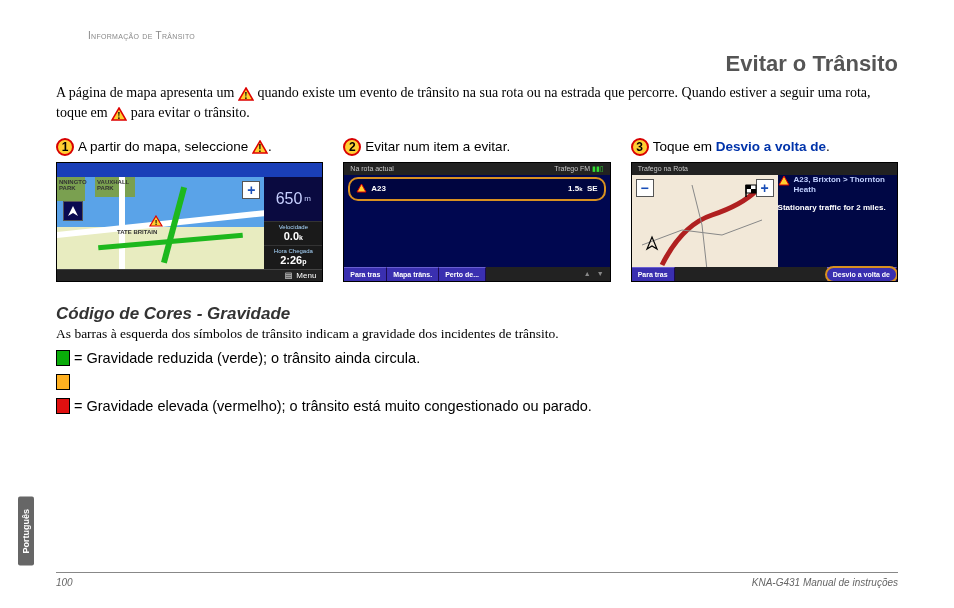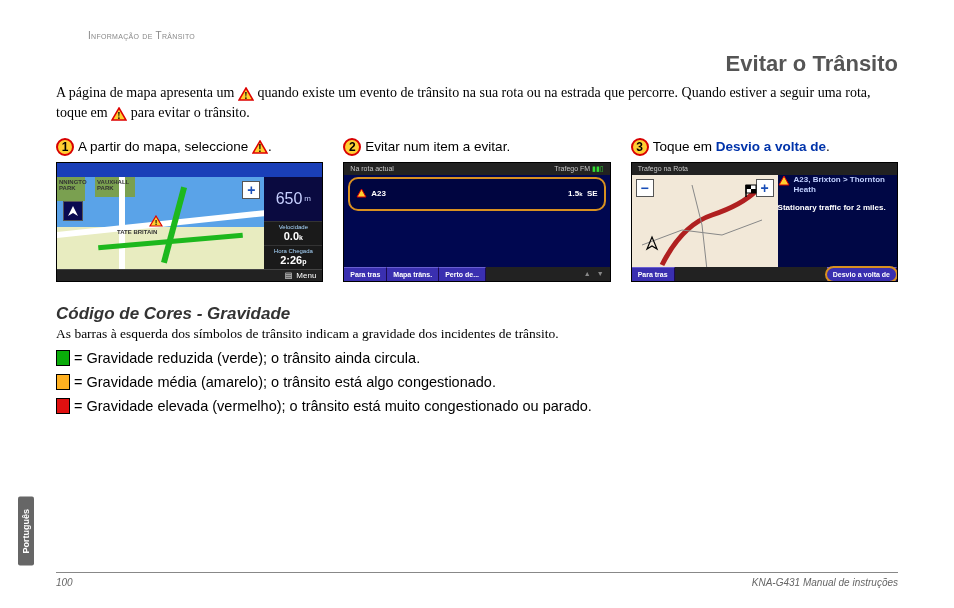--- a/index.html
+++ b/index.html
@@ -136,21 +136,21 @@
     border-top:1px solid #444;
   }
   
   .s2-top {
     position:absolute; top:0; left:0; right:0; height:12px;
     background:#222; color:#c8c8c8; font-size:7px;
     display:flex; justify-content:space-between; align-items:center;
     padding:0 6px;
   }
   .s2-row {
-    position:absolute; top:14px; left:4px; right:4px; height:34px;
+    position:absolute; top:14px; left:4px; right:4px; height:24px;
     border:2px solid #d89020;
     border-radius:10px;
     display:flex; align-items:center;
     color:#fff; font-size:8px; font-weight:bold;
     padding:0 6px;
     background:rgba(0,0,0,0.2);
   }
   .s2-row .mini-tri { margin-right:4px; }
   .s2-row .right { margin-left:auto; }
   .s2-bot {
@@ -452,21 +452,20 @@
 
 <h2>Código de Cores - Gravidade</h2>
 <p class="sub">As barras à esquerda dos símbolos de trânsito indicam a gravidade dos incidentes de trânsito.</p>
 
 <div class="legend-row">
   <div class="sw g"></div>
   <span> = Gravidade reduzida (verde); o trânsito ainda circula.</span>
 </div>
 <div class="legend-row">
   <div class="sw y"></div>
-  <span> = Gravidade média (amarelo); o trânsito está algo congestionado.</span>
 </div>
 <div class="legend-row">
   <div class="sw r"></div>
   <span> = Gravidade elevada (vermelho); o trânsito está muito congestionado ou parado.</span>
 </div>
 
 <div class="lang-tab">Português</div>
 
 <div class="footer">
   <span>100</span>

